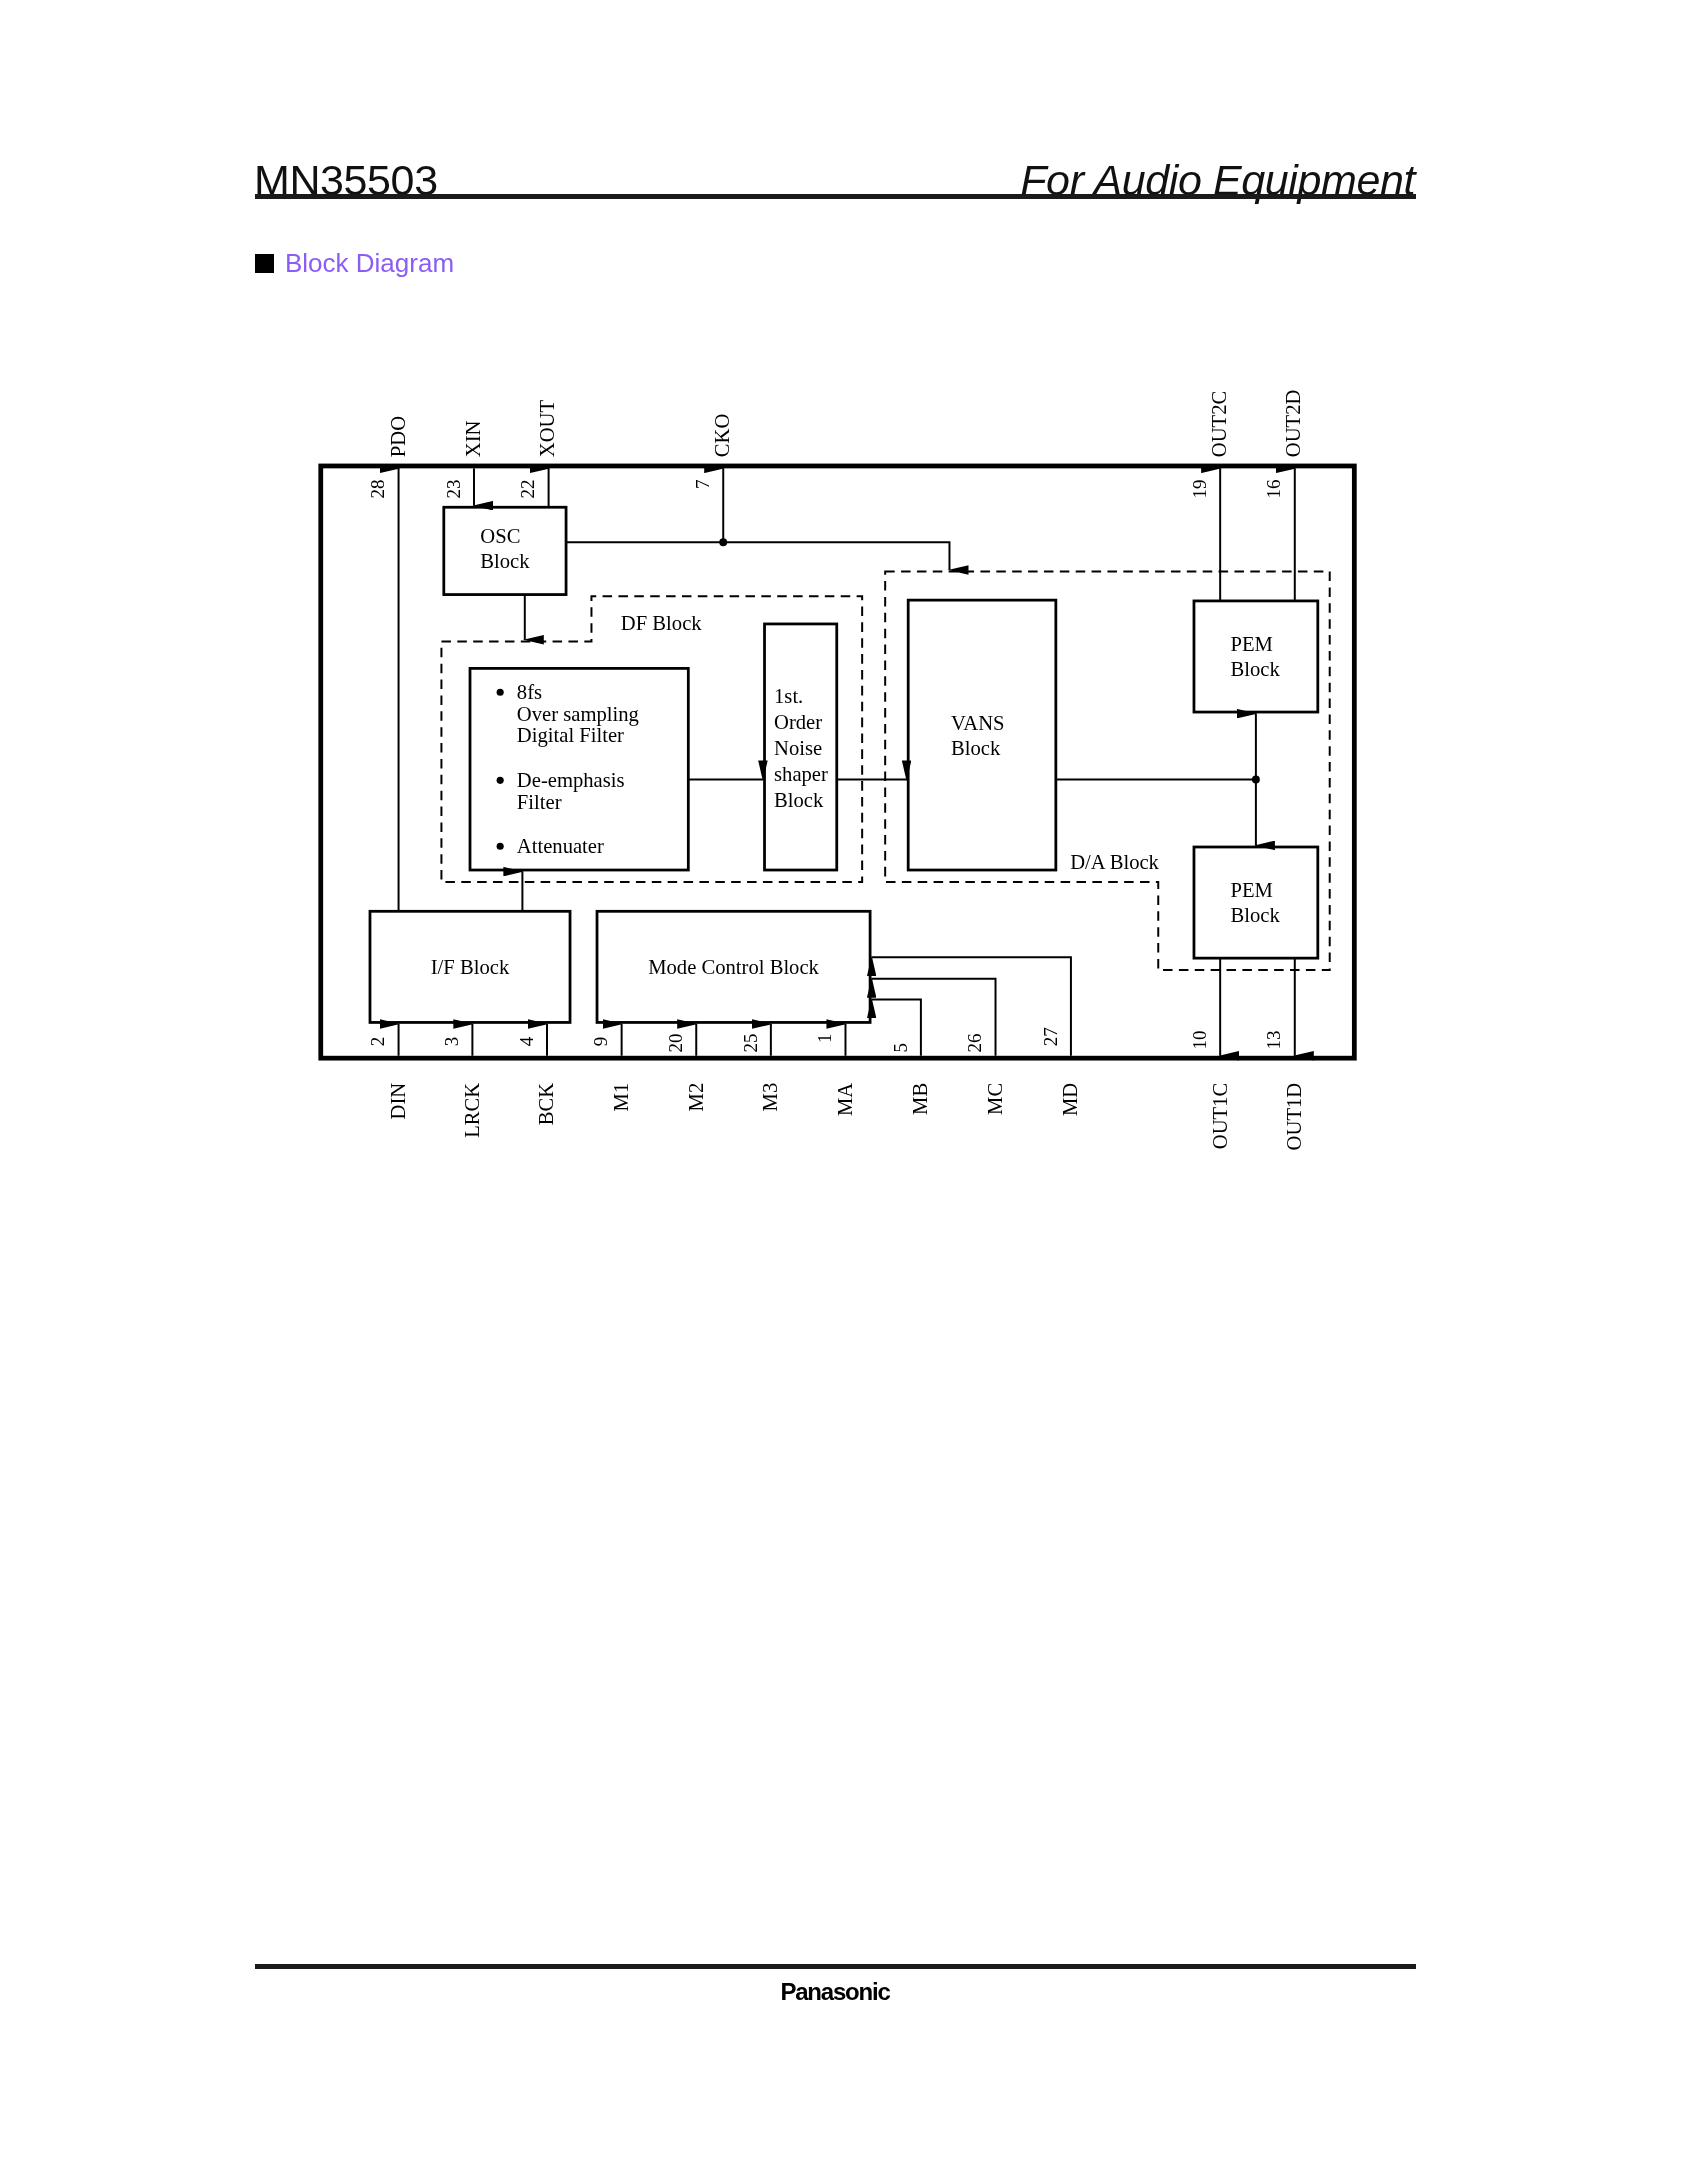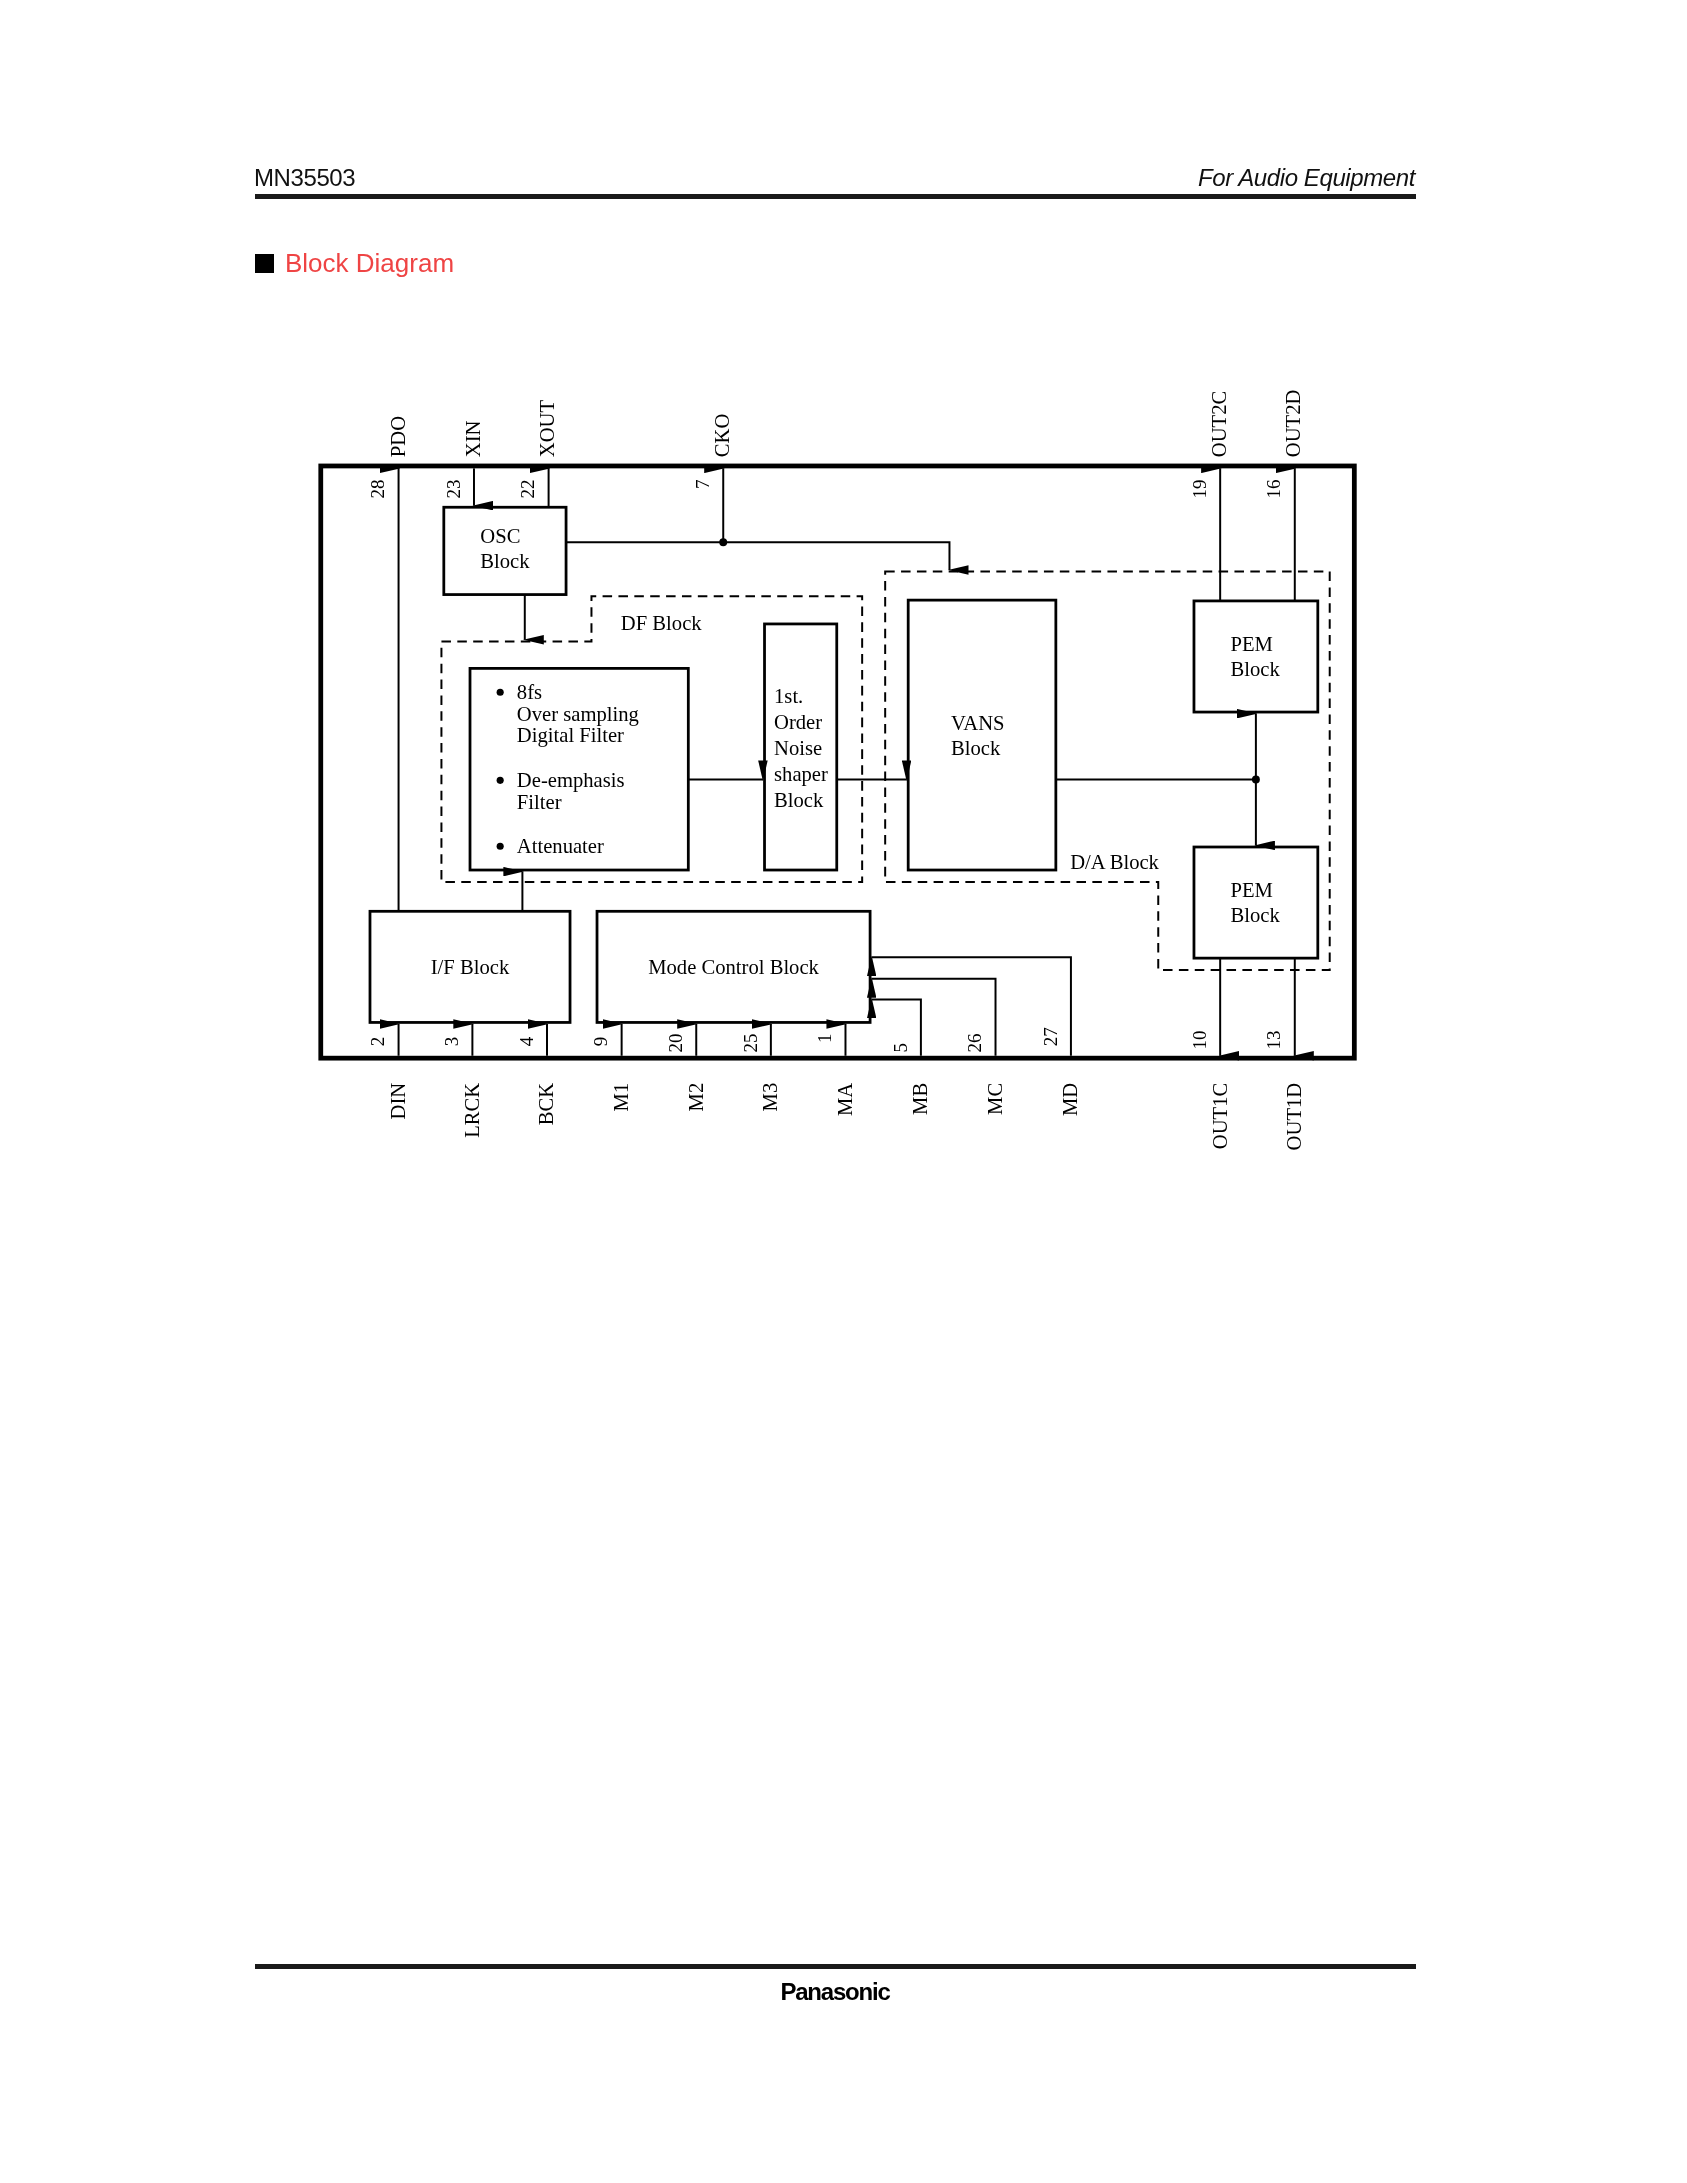--- a/index.html
+++ b/index.html
@@ -1,25 +1,25 @@
 <!DOCTYPE html>
 <html style="font-size:12.7px"><head>
 <meta charset="utf-8">
 <style>
   html, body { margin: 0; padding: 0; background: #ffffff; }
   body { width: 1687px; height: 2183px; position: relative; overflow: hidden; }
   .page { position: absolute; left: 0; top: 0; width: 1687px; height: 2183px; }
   .hdr-left, .hdr-right {
     position: absolute; top: 156px; font-family: "Liberation Sans", sans-serif;
-    font-size: 24px; color: #111; letter-spacing: -0.4px; margin-top: 8px;
+    font-size: 43px; color: #111; letter-spacing: -0.4px;
   }
   .hdr-left { left: 254px; }
   .hdr-right { right: 272px; font-style: italic; }
   .hdr-rule { position: absolute; left: 255px; top: 194px; width: 1161px; height: 4.8px; background: #1a1a1a; }
-  .section-title { position: absolute; left: 255px; top: 248px; font-family: "Liberation Sans", sans-serif; font-size: 26px; color: #ef4444; display: flex; align-items: center; gap: 11px; }
+  .section-title { position: absolute; left: 255px; top: 248px; font-family: "Liberation Sans", sans-serif; font-size: 26px; color: #8b5cf6; display: flex; align-items: center; gap: 11px; }
   .section-bullet { width: 19px; height: 19px; background: #000; display: inline-block; }
   .foot-rule { position: absolute; left: 255px; top: 1964px; width: 1161px; height: 4.8px; background: #1a1a1a; }
   .brand { position: absolute; top: 1978px; left: 0; width: 1670px; text-align: center; font-family: "Liberation Sans", sans-serif; font-weight: bold; font-size: 24px; letter-spacing: -1.2px; color: #000; }
   svg.diagram { position: absolute; left: 0; top: 0; }
   svg text { font-family: "Liberation Serif", serif; fill: #000; }
   .lbl { font-size: 26px; }
   .pin { font-size: 24px; }
   .pinname { font-size: 26px; }
 </style>
 </head>

